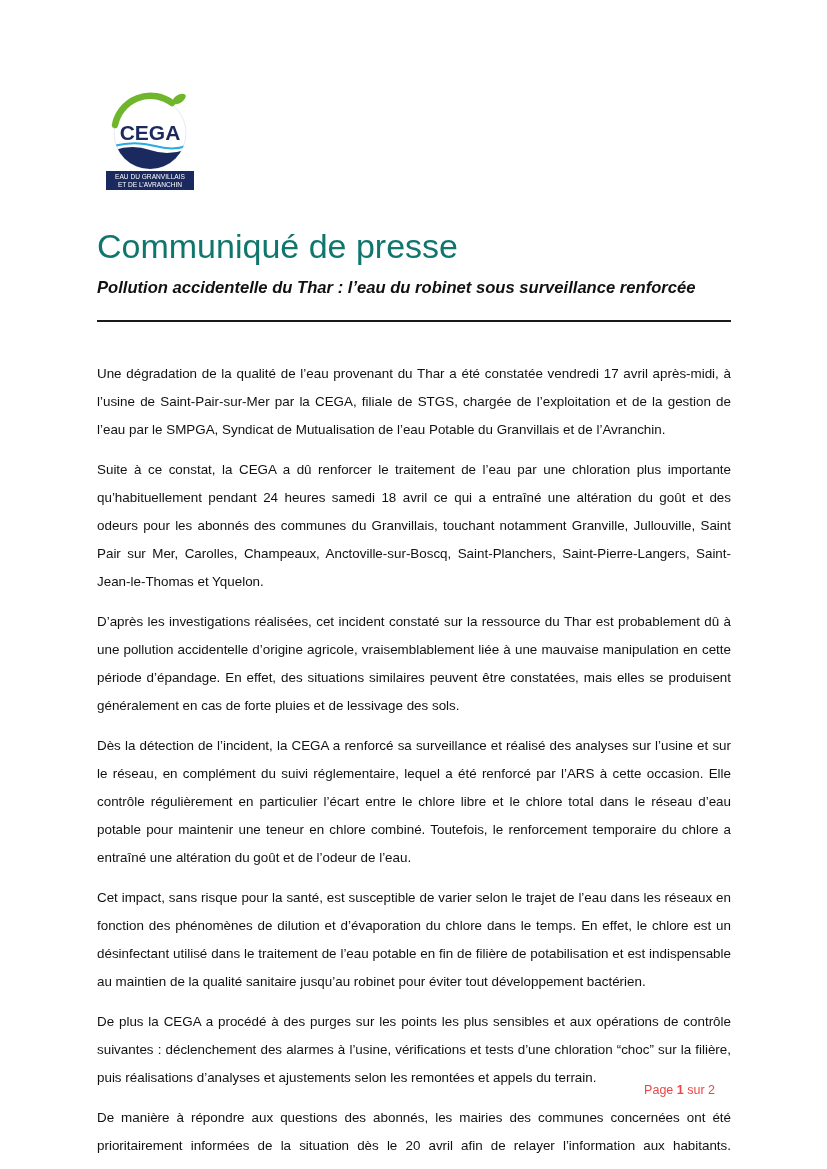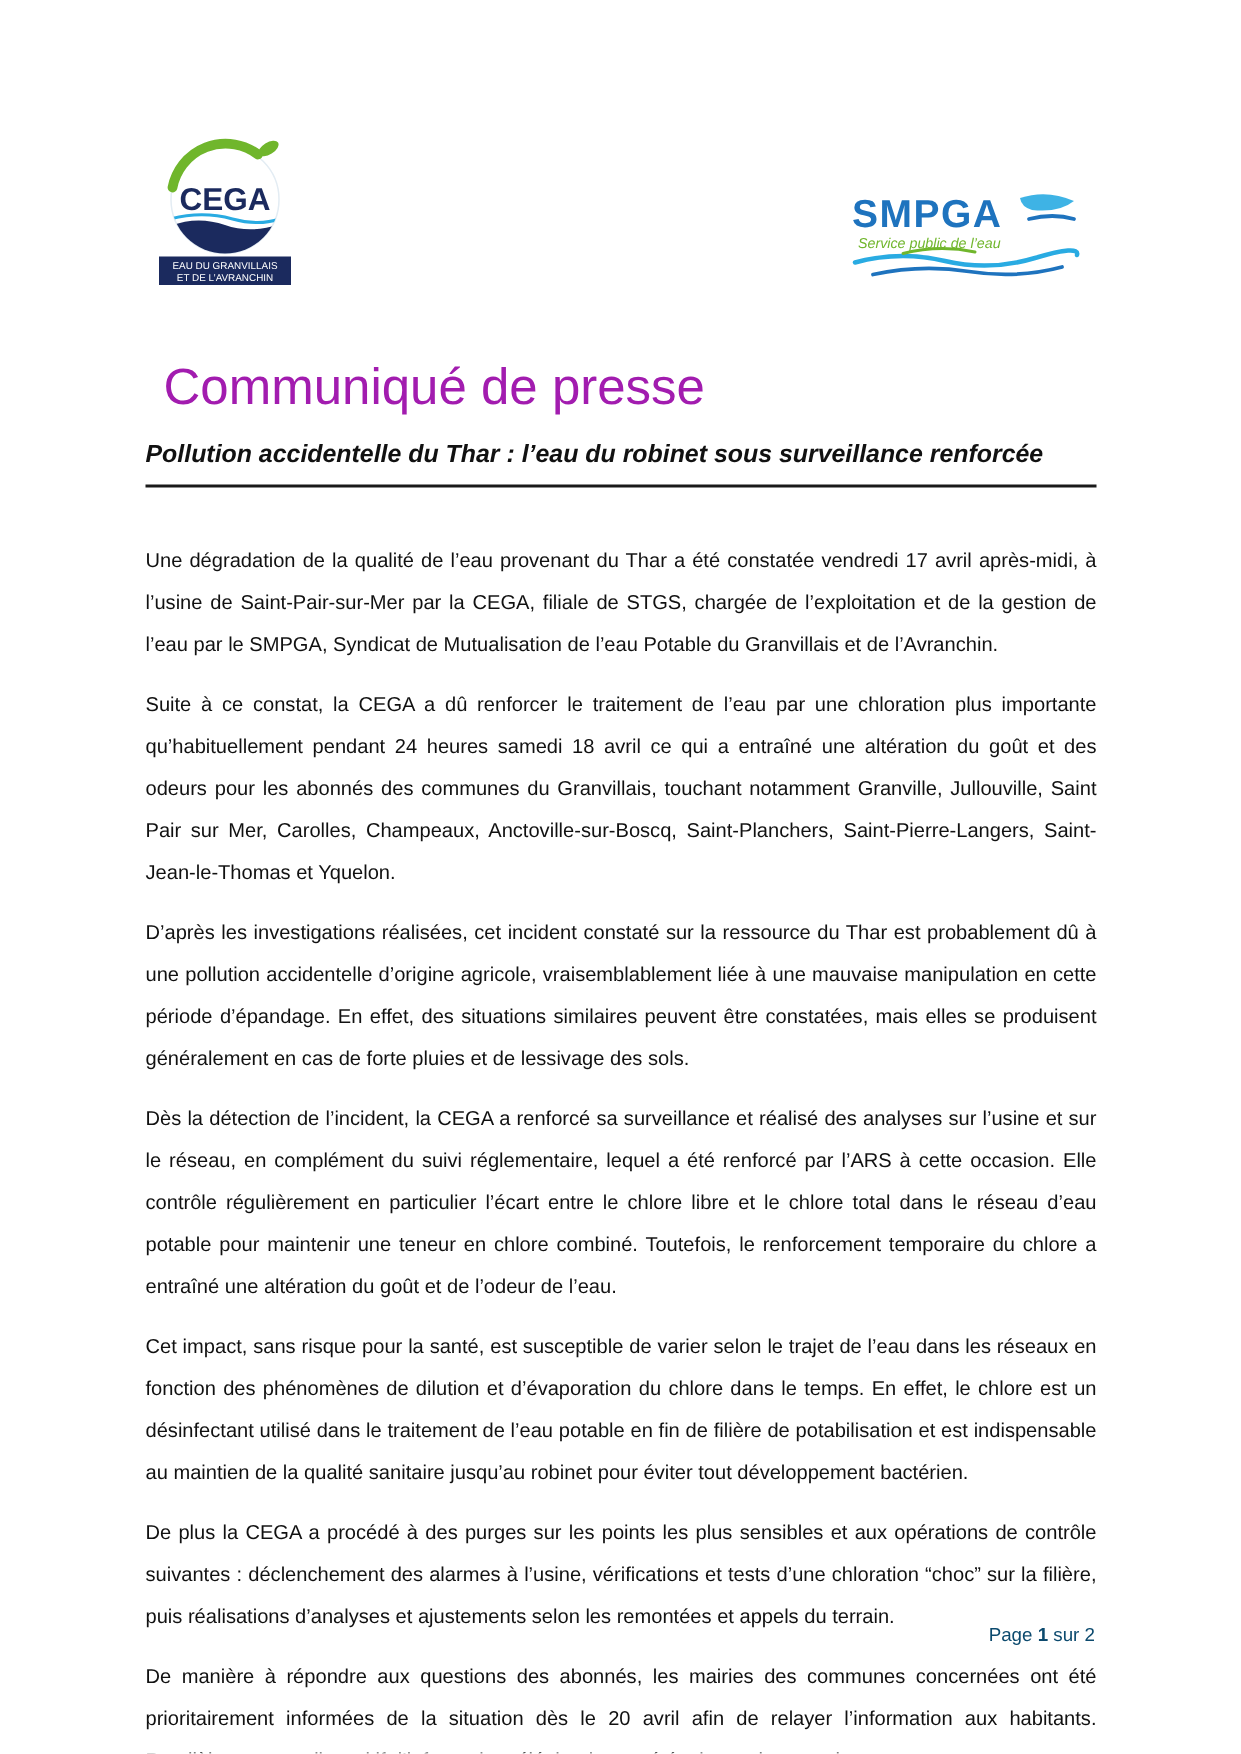--- a/index.html
+++ b/index.html
@@ -35,27 +35,27 @@
   
   .header-block {
     position: absolute;
     top: 226px;
     left: 97px;
     width: 634px;
   }
   .doc-title {
     font-size: 34px;
     font-weight: 400;
-    color: #a21caf;
+    color: #0f766e;
     line-height: 40px;
-    margin: 12px;
+    margin: 0;
   }
   .subhead {
     margin-top: 9px;
-    padding-bottom: 8px;
+    padding-bottom: 20px;
     border-bottom: 2px solid #1a1a1a;
   }
   .doc-subtitle,
   .doc-dateline {
     font-size: 16.6px;
     font-weight: 700;
     font-style: italic;
     line-height: 25px;
     color: #111111;
     margin: 0;
@@ -73,24 +73,24 @@
     margin: 0 0 12px 0;
     font-size: 13.4px;
     line-height: 28px;
     text-align: justify;
     color: #111111;
   }
 
   
   .page-footer {
     position: absolute;
-    right: 97px;
+    right: 112px;
     bottom: 72px;
     font-size: 12.5px;
-    color: #0c4a6e;
+    color: #ef4444;
   }
   .page-footer .page-num { font-weight: 700; }
 </style>
 </head>
 <body>
 
 <div class="page">
 
   <div class="logo-row">
 
@@ -114,34 +114,20 @@
         <ellipse cx="74" cy="7" rx="7.5" ry="4" fill="#70b62c" transform="rotate(-32 74 7)"></ellipse>
 
         <text x="45" y="48" text-anchor="middle" font-size="21" font-weight="bold" font-family="Liberation Sans, sans-serif" fill="#1b2a5e">CEGA</text>
 
         <rect x="1" y="79" width="88" height="19" fill="#1b2a5e"></rect>
         <text x="45" y="87" text-anchor="middle" font-size="6.6" font-family="Liberation Sans, sans-serif" fill="#ffffff">EAU DU GRANVILLAIS</text>
         <text x="45" y="95" text-anchor="middle" font-size="6.6" font-family="Liberation Sans, sans-serif" fill="#ffffff">ET DE L’AVRANCHIN</text>
       </svg>
     </div>
 
-    <div class="smpga-logo-wrap">
-      <svg width="152" height="64" viewBox="0 0 152 64">
-
-        <text x="0" y="25" font-size="26" font-weight="bold" letter-spacing="1" font-family="Liberation Sans, sans-serif" fill="#1e73be">SMPGA</text>
-
-        <text x="4" y="39" font-size="9.5" font-style="italic" font-family="Liberation Sans, sans-serif" fill="#70b62c">Service public de l’eau</text>
-
-        <path d="M 112 6 Q 130 0 148 8 Q 138 16 120 14 Q 113 12 112 6 Z" fill="#29abe2" opacity="0.9"></path>
-        <path d="M 118 20 Q 134 16 148 20" fill="none" stroke="#1e73be" stroke-width="2.5" stroke-linecap="round"></path>
-        <path d="M 2 49 Q 32 41 62 48 T 122 46 T 150 44" fill="none" stroke="#29abe2" stroke-width="3" stroke-linecap="round"></path>
-        <path d="M 14 57 Q 46 50 78 55 T 140 52" fill="none" stroke="#1e73be" stroke-width="2.5" stroke-linecap="round"></path>
-        <path d="M 34 43 Q 58 37 82 42" fill="none" stroke="#70b62c" stroke-width="2" stroke-linecap="round"></path>
-      </svg>
-    </div>
 
   </div>
 
   <div class="header-block">
     <h1 class="doc-title">Communiqué de presse</h1>
     <div class="subhead">
       <p class="doc-subtitle">Pollution accidentelle du Thar : l’eau du robinet sous surveillance renforcée</p>
     </div>
   </div>
 

